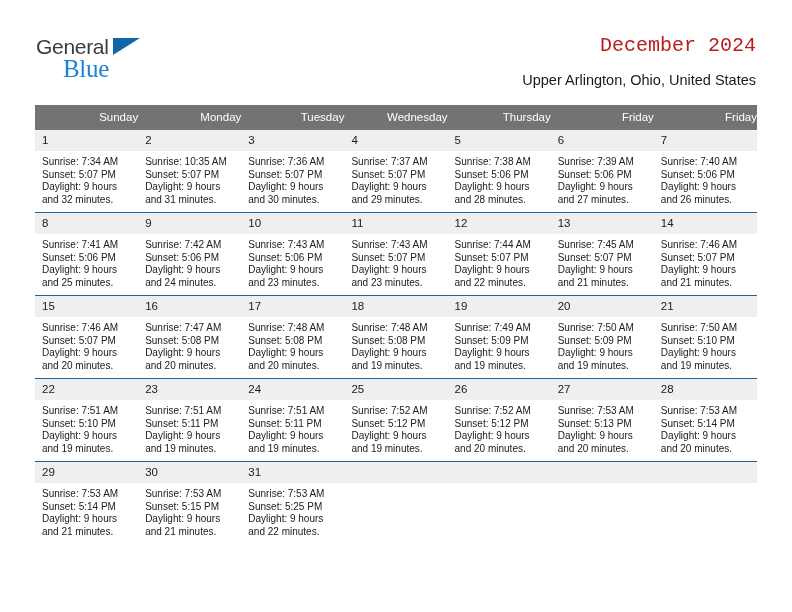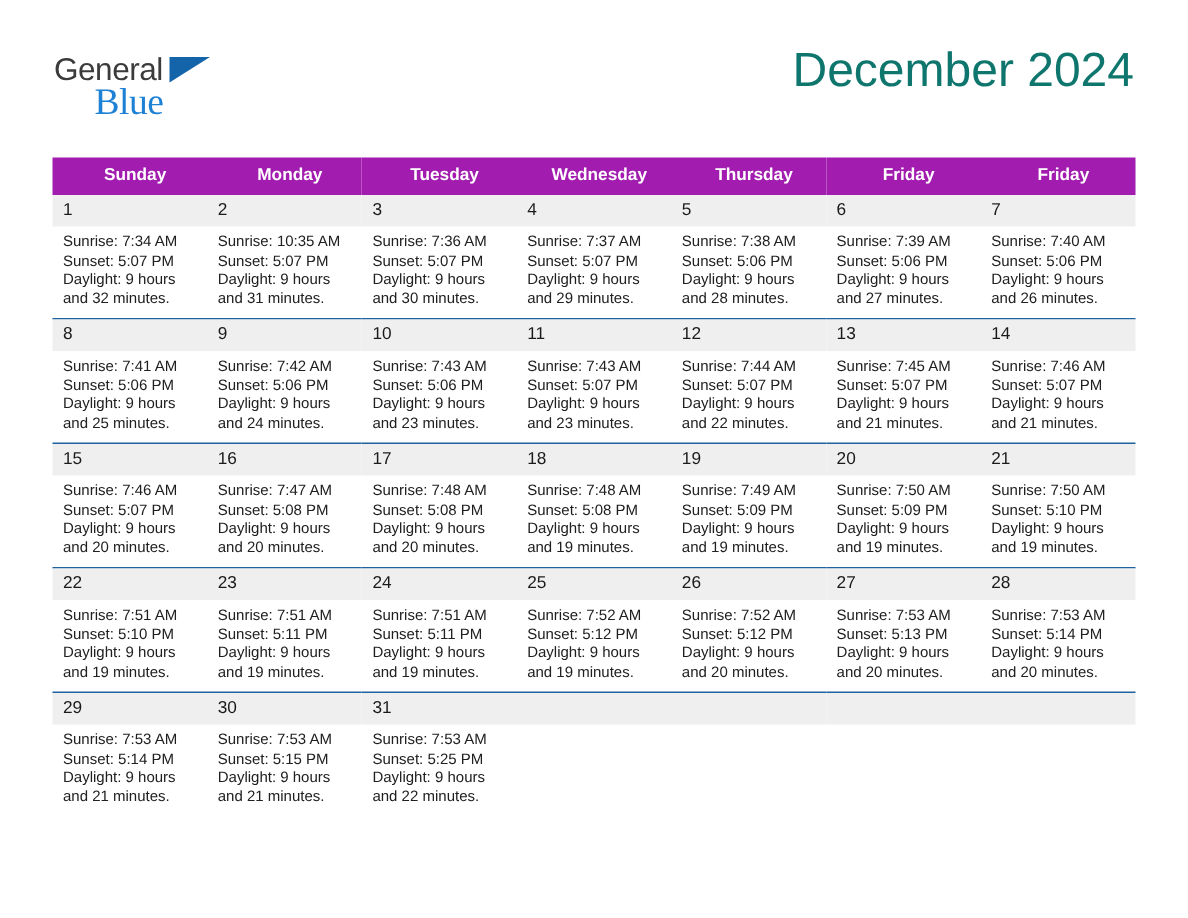--- a/index.html
+++ b/index.html
@@ -68,50 +68,51 @@
     font-family: Liberation Serif, serif;
   }
 
   .title-block {
     position: absolute;
     right: 36px;
     top: 28px;
     text-align: right;
   }
   .cal-title {
-    font-size: 32px;
+    font-size: 20px;
     font-weight: normal;
-    color: #0f766e;
+    color: #b91c1c;
     letter-spacing: 0px;
     line-height: 36px;
+    font-family: Liberation Mono, monospace;
   }
   .cal-subtitle {
     font-size: 14.5px;
     font-weight: normal;
     color: #1a1a1a;
     line-height: 20px;
     margin-top: 6px;
   }
 
   
   .calendar {
     position: absolute;
     left: 35px;
     top: 105px;
     width: 722px;
     border-collapse: collapse;
     table-layout: fixed;
   }
 
   .calendar th {
-    background: #a21caf;
+    background: #737373;
     color: #ffffff;
     font-size: 11.5px;
-    font-weight: bold;
-    text-align: center;
+    font-weight: normal;
+    text-align: right;
     padding: 6px 0 6px 7px;
     height: 10px;
     line-height: 13px;
     border: none;
   }
 
   .calendar td {
     vertical-align: top;
     padding: 0;
     border: none;
@@ -164,20 +165,21 @@
   <div class="header">
 
     <div class="logo">
       <span class="logo-general">General</span>
       <span class="logo-tri"></span>
       <span class="logo-blue">Blue</span>
     </div>
 
     <div class="title-block">
       <div class="cal-title">December 2024</div>
+      <div class="cal-subtitle">Upper Arlington, Ohio, United States</div>
     </div>
 
   </div>
 
   <table class="calendar">
     <thead>
       <tr>
         <th>Sunday</th>
         <th>Monday</th>
         <th>Tuesday</th>

